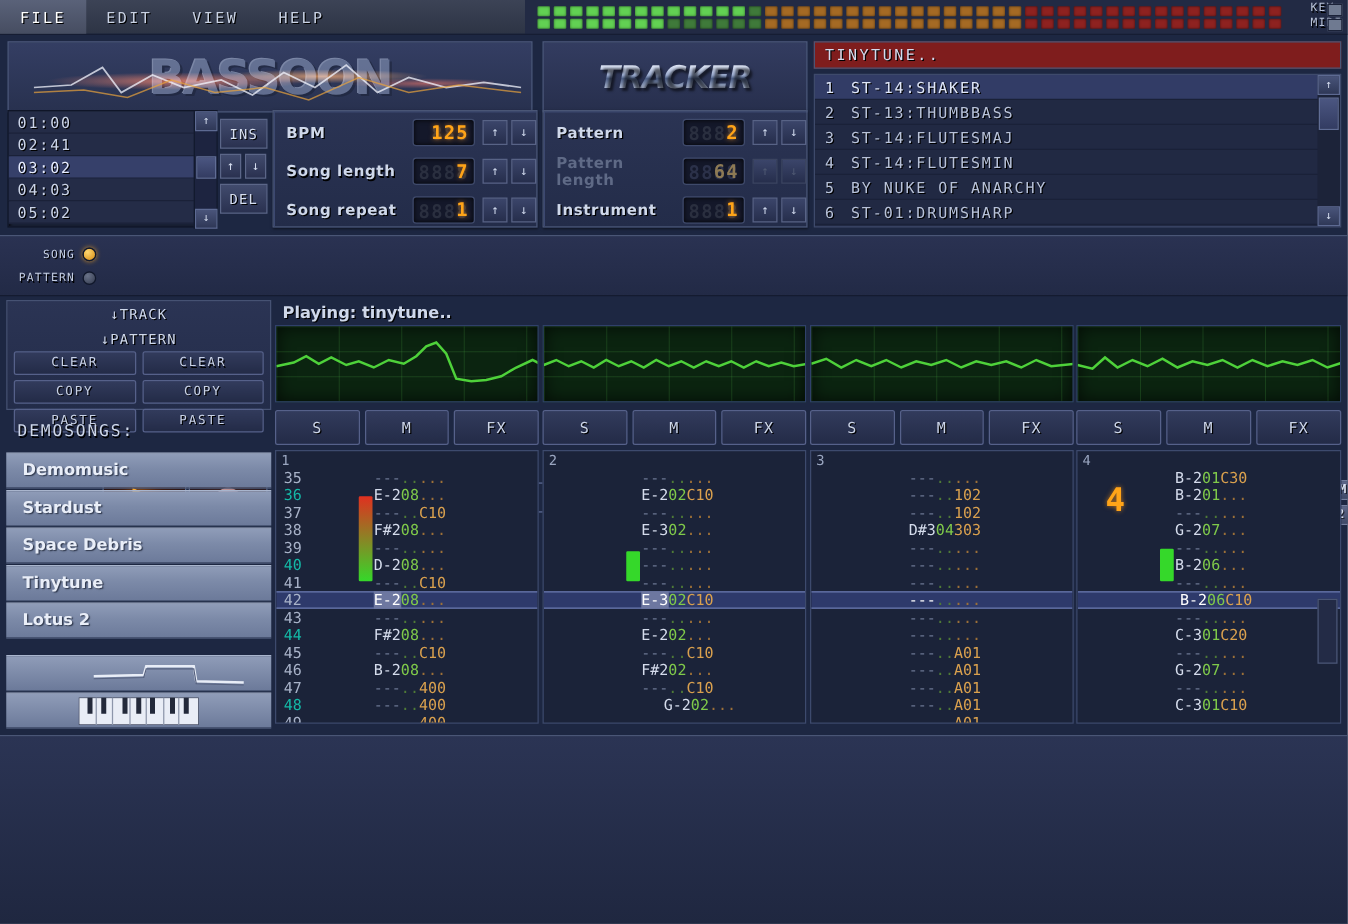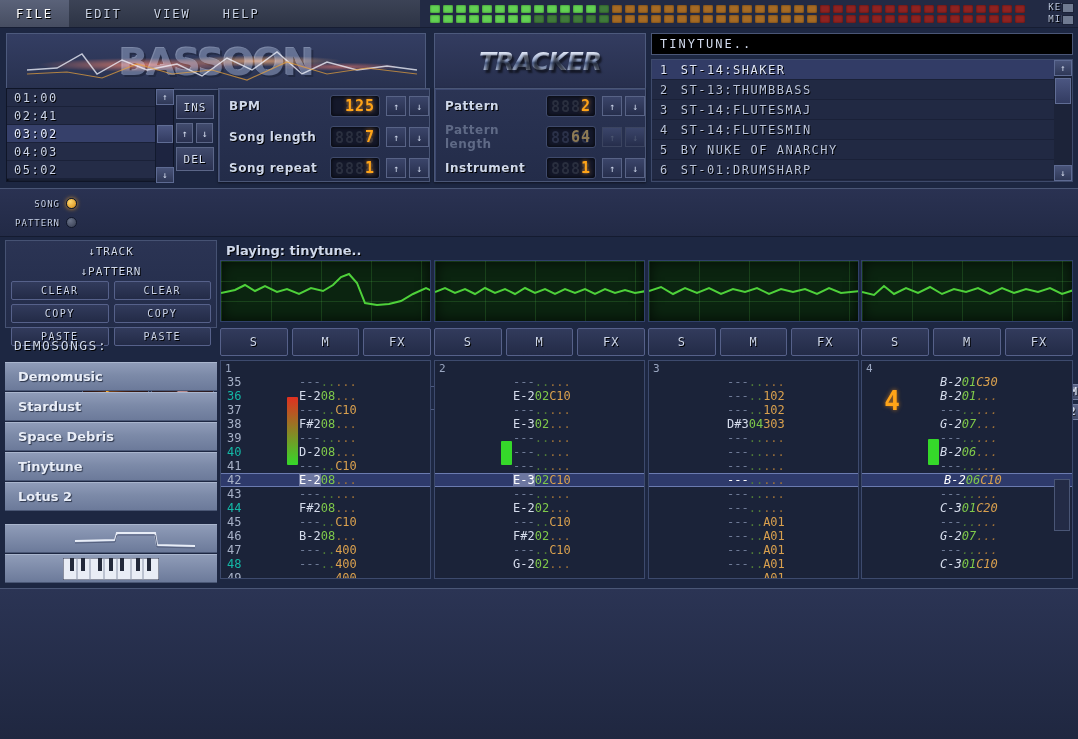--- a/index.html
+++ b/index.html
@@ -165,21 +165,21 @@
     width:20px; height:20px; background:linear-gradient(#3b456a,#262e4c);
     border:1px solid #586386; color:#cdd6ea; font-size:10px;
     display:flex; align-items:center; justify-content:center;
   }
   .spin-b.dim { color:#4e5872; border-color:#3b4460; }
 
   
   .inst-wrap { position:absolute; left:651px; top:33px; width:422px; height:149px; }
   .inst-title {
     height:22px; line-height:20px; padding-left:8px;
-    background:#000000; border:1px solid #4a5676;
+    background:#7f1d1d; border:1px solid #4a5676;
     font-size:12px; letter-spacing:2px; color:#d3dbee; text-shadow:1px 1px 0 #000;
   }
   .inst-list {
     position:absolute; left:0; top:26px; width:422px; height:123px;
     background:#212943; border:1px solid #3e4a6b; overflow:hidden;
   }
   .inst-row {
     height:20px; line-height:20px; padding-left:8px;
     font-size:12px; letter-spacing:1.5px; color:#b8c2d9;
     border-bottom:1px solid #1a2138; text-shadow:1px 1px 0 #000;
@@ -739,21 +739,21 @@
           <div class="prow"><span class="pdata" style="left: 78px;"><span class="n">E-3</span><span class="i">02</span><span class="e dot">...</span></span></div>
           <div class="prow"><span class="pdata" style="left: 78px;"><span class="n dash">---</span><span class="i dot">..</span><span class="e dot">...</span></span></div>
           <div class="prow"><span class="pdata" style="left: 78px;"><span class="n dash">---</span><span class="i dot">..</span><span class="e dot">...</span></span></div>
           <div class="prow"><span class="pdata" style="left: 78px;"><span class="n dash">---</span><span class="i dot">..</span><span class="e dot">...</span></span></div>
           <div class="prow cur"><span class="pdata" style="left: 78px;"><span class="n sel-cell">E-3</span><span class="i">02</span><span class="e">C10</span></span></div>
           <div class="prow"><span class="pdata" style="left: 78px;"><span class="n dash">---</span><span class="i dot">..</span><span class="e dot">...</span></span></div>
           <div class="prow"><span class="pdata" style="left: 78px;"><span class="n">E-2</span><span class="i">02</span><span class="e dot">...</span></span></div>
           <div class="prow"><span class="pdata" style="left: 78px;"><span class="n dash">---</span><span class="i dot">..</span><span class="e">C10</span></span></div>
           <div class="prow"><span class="pdata" style="left: 78px;"><span class="n">F#2</span><span class="i">02</span><span class="e dot">...</span></span></div>
           <div class="prow"><span class="pdata" style="left: 78px;"><span class="n dash">---</span><span class="i dot">..</span><span class="e">C10</span></span></div>
-          <div class="prow"><span class="pdata" style="left: 78px;"><span class="n">G-2</span><span class="i">02</span><span class="e dot">...</span></span></div>
+          <div class="prow"><span class="pdata" style="left: 96px;"><span class="n">G-2</span><span class="i">02</span><span class="e dot">...</span></span></div>
           <div class="prow"><span class="pdata" style="left: 78px;"><span class="n dash">---</span><span class="i dot">..</span><span class="e dot">...</span></span></div>
         </div>
       </div>
       <div class="tcol" style="left: 648px; width: 211px;">
         <div class="scope">
           <div class="scope-grid"></div>
           <svg width="211" height="62" style="position:absolute;left:0;top:0">
             <polyline points="0,30 12,26 24,33 36,27 48,32 60,27 72,33 84,28 96,31 108,27 120,33 132,28 144,31 156,28 168,33 180,27 192,32 211,30" fill="none" stroke="#4ed13a" stroke-width="2"></polyline>
           </svg>
         </div>
@@ -792,21 +792,21 @@
         </div>
         <div class="smfx">
           <div class="smfx-b">S</div>
           <div class="smfx-b">M</div>
           <div class="smfx-b">FX</div>
         </div>
       </div>
       <div class="ptn" style="left: 861px; width: 212px;">
         <div class="ptn-num">4</div>
         <div class="vmeter" style="left: 66px; top: 78px; height: 26px; background: linear-gradient(rgb(53, 216, 42), rgb(53, 216, 42));"></div>
-        <div style="padding-top: 14px; font-style: italic;">
+        <div style="padding-top: 14px;">
           <div class="prow"><span class="pdata" style="left: 78px;"><span class="n">B-2</span><span class="i">01</span><span class="e">C30</span></span></div>
           <div class="prow"><span class="pdata" style="left: 78px;"><span class="n">B-2</span><span class="i">01</span><span class="e dot">...</span></span></div>
           <div class="prow"><span class="pdata" style="left: 78px;"><span class="n dash">---</span><span class="i dot">..</span><span class="e dot">...</span></span></div>
           <div class="prow"><span class="pdata" style="left: 78px;"><span class="n">G-2</span><span class="i">07</span><span class="e dot">...</span></span></div>
           <div class="prow"><span class="pdata" style="left: 78px;"><span class="n dash">---</span><span class="i dot">..</span><span class="e dot">...</span></span></div>
           <div class="prow"><span class="pdata" style="left: 78px;"><span class="n">B-2</span><span class="i">06</span><span class="e dot">...</span></span></div>
           <div class="prow"><span class="pdata" style="left: 78px;"><span class="n dash">---</span><span class="i dot">..</span><span class="e dot">...</span></span></div>
           <div class="prow cur"><span class="pdata" style="left: 82px;"><span class="n">B-2</span><span class="i">06</span><span class="e">C10</span></span></div>
           <div class="prow"><span class="pdata" style="left: 78px;"><span class="n dash">---</span><span class="i dot">..</span><span class="e dot">...</span></span></div>
           <div class="prow"><span class="pdata" style="left: 78px;"><span class="n">C-3</span><span class="i">01</span><span class="e">C20</span></span></div>

